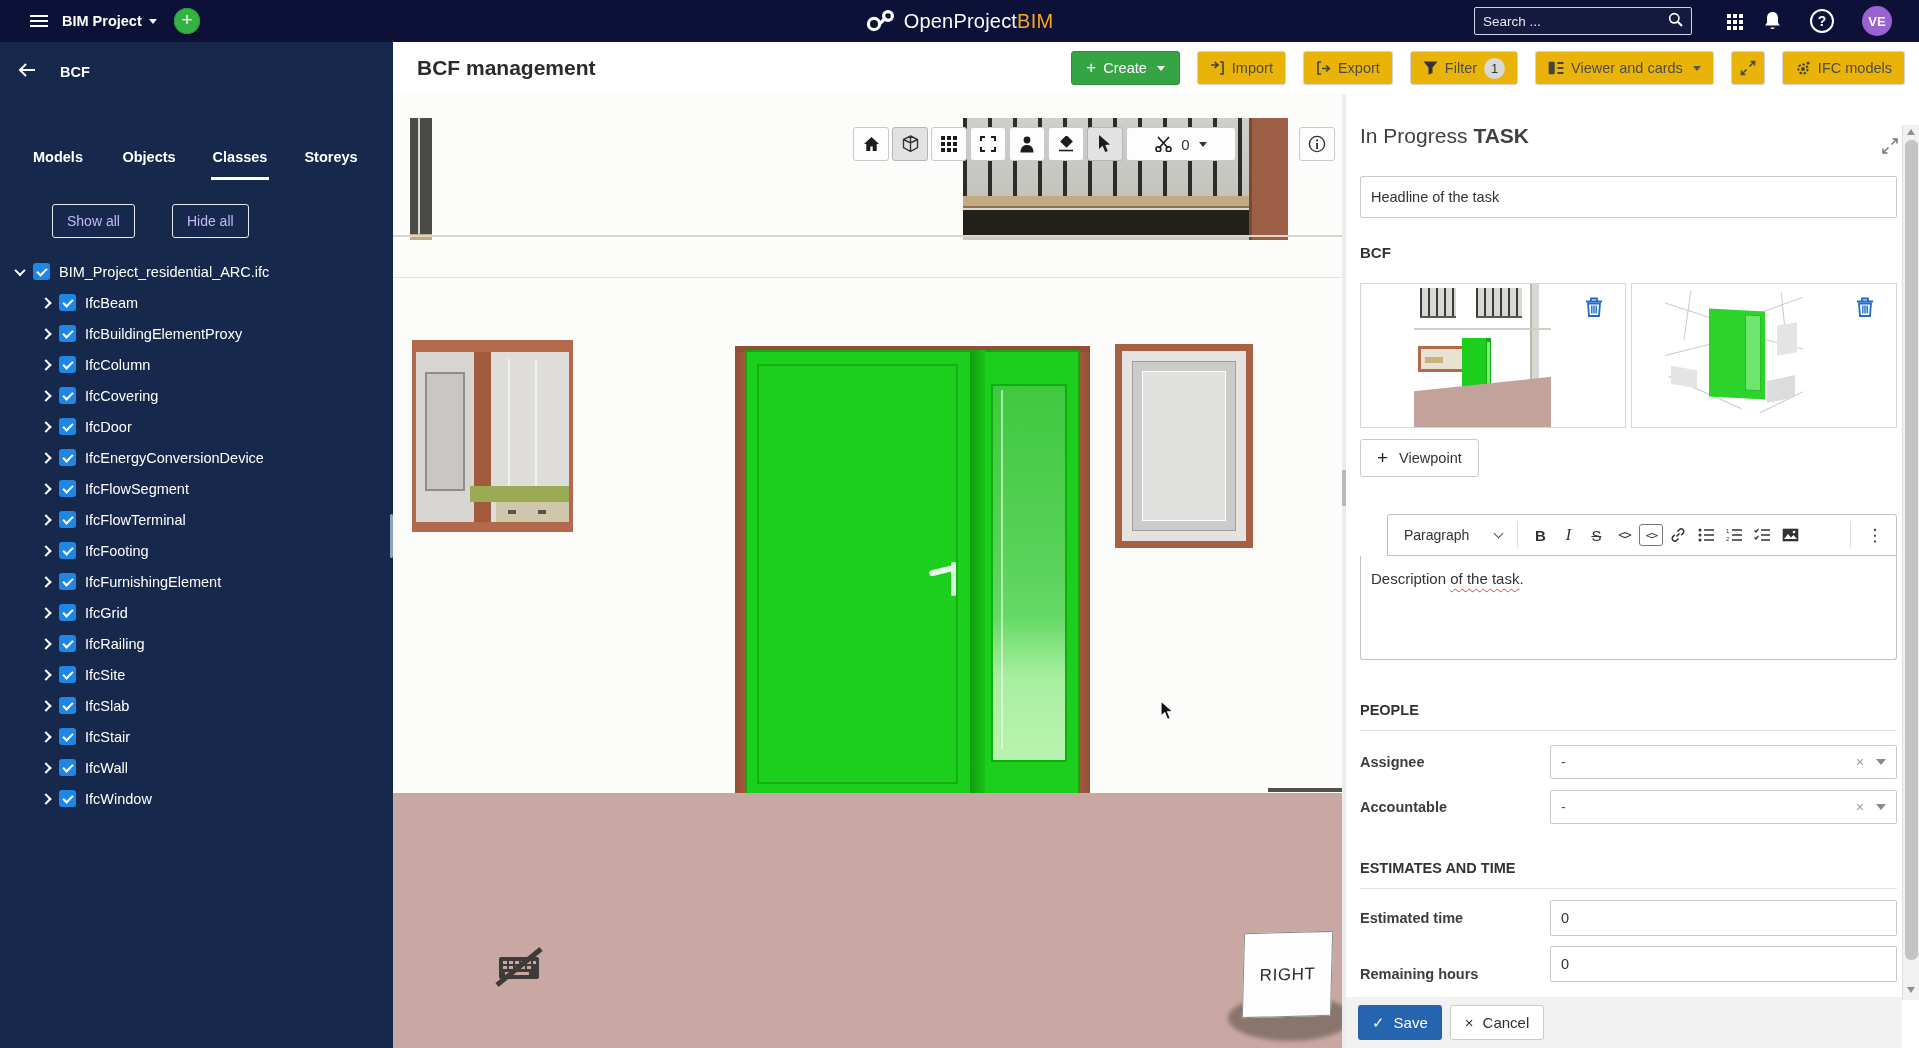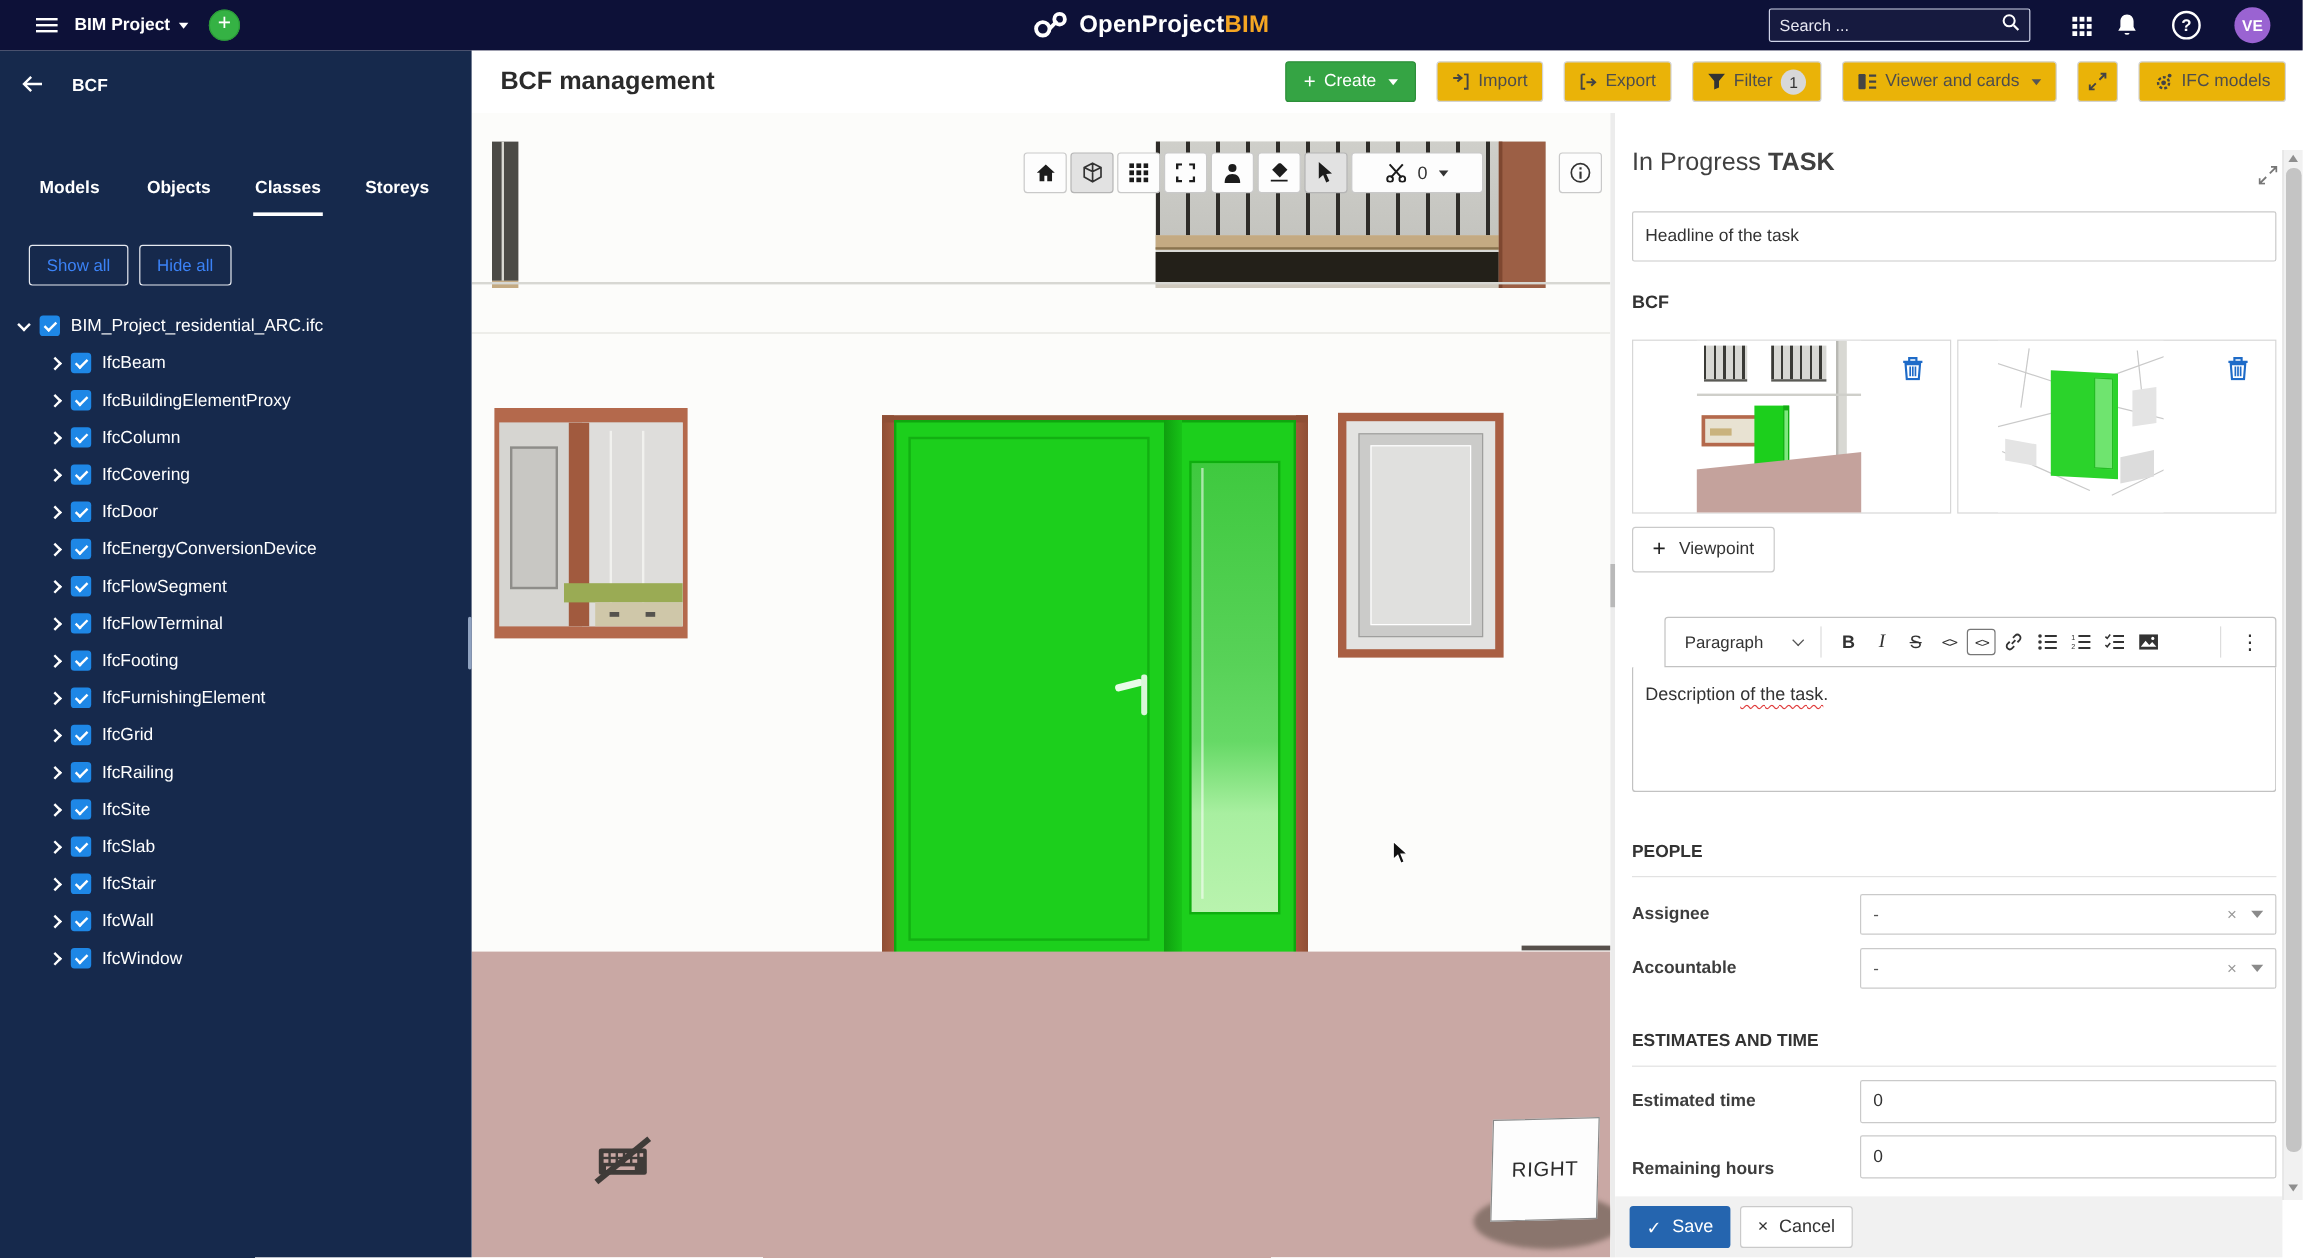--- a/index.html
+++ b/index.html
@@ -6,41 +6,41 @@
   html,body { width:1919px; height:1048px; overflow:hidden; font-family:"Liberation Sans",sans-serif; background:#fff; position:relative; }
 
   
   .top-header { position:absolute; left:0; top:0; width:1919px; height:42px; background:#0d1138; color:#fff; z-index:50; }
   .burger { position:absolute; left:30px; top:15px; width:18px; height:2px; background:#fff; box-shadow:0 5px #fff, 0 10px #fff; cursor:pointer; }
   .proj-menu { position:absolute; left:62px; top:0; height:42px; display:flex; align-items:center; gap:7px; font-size:14.5px; font-weight:700; cursor:pointer; }
   .tri-down { width:0; height:0; border-left:4px solid transparent; border-right:4px solid transparent; border-top:5px solid currentColor; display:inline-block; }
   .plus-btn { position:absolute; left:174px; top:8px; width:26px; height:26px; border-radius:50%; background:#35b244; color:#fff; font-size:19px; line-height:24px; text-align:center; font-weight:400; cursor:pointer; box-shadow:0 0 0 1px #2b9a38 inset; }
   .logo { position:absolute; left:0; right:0; top:0; height:42px; display:flex; align-items:center; justify-content:center; gap:8px; pointer-events:none; }
   .logo-mark { display:flex; }
-  .logo-text { font-size:20px; font-weight:700; letter-spacing:0.2px; }
+  .logo-text { font-size:20px; font-weight:400; letter-spacing:0.2px; }
   .logo-text .suffix { color:#f5a623; }
   .search-wrap { position:absolute; left:1474px; top:7px; width:218px; height:28px; border:1px solid #cfd3e8; border-radius:2px; display:flex; align-items:center; background:rgba(255,255,255,0.04); }
   .search-wrap input { flex:1; background:transparent; border:none; outline:none; color:#fff; font-size:13.5px; padding:0 8px; font-family:inherit; }
   .search-wrap input::placeholder { color:#e8e8f2; opacity:1; }
   .search-ico { margin-right:8px; }
   .apps-icon { position:absolute; left:1727px; top:14px; width:4px; height:4px; background:#fff; box-shadow:6px 0 #fff,12px 0 #fff,0 6px #fff,6px 6px #fff,12px 6px #fff,0 12px #fff,6px 12px #fff,12px 12px #fff; cursor:pointer; }
   .bell-wrap { position:absolute; left:1762px; top:10px; cursor:pointer; }
   .help-circle { position:absolute; left:1810px; top:9px; width:24px; height:24px; border:2px solid #fff; border-radius:50%; color:#fff; font-weight:700; font-size:14px; text-align:center; line-height:20px; cursor:pointer; }
   .avatar { position:absolute; left:1862px; top:6px; width:30px; height:30px; border-radius:50%; background:#9a63d2; color:#fff; font-size:13px; font-weight:700; display:flex; align-items:center; justify-content:center; cursor:pointer; }
 
   
   .sidebar { position:absolute; left:0; top:42px; width:393px; height:1006px; background:#16294c; color:#fff; z-index:40; }
   .side-back { position:absolute; left:0; top:14px; width:100%; height:32px; display:flex; align-items:center; }
   .back-arrow { margin-left:18px; cursor:pointer; }
   .side-back-label { margin-left:24px; font-size:14.5px; font-weight:700; }
   .side-tabs { position:absolute; left:0; top:100px; width:100%; height:36px; display:flex; }
   .side-tab { flex:0 0 auto; padding:0 2px; margin-left:25px; width:66px; text-align:center; font-size:14.5px; font-weight:700; line-height:30px; cursor:pointer; position:relative; }
   .side-tab.active::after { content:""; position:absolute; left:4px; right:4px; bottom:-2px; height:3px; background:#fff; }
   .side-btns { position:absolute; left:24px; top:162px; display:flex; gap:9px; }
-  .side-btn { border:1px solid #e6e9f0; background:transparent; color:#3b82f6; font-size:14px; font-family:inherit; padding:8px 14px; border-radius:3px; cursor:pointer; }
+  .side-btn { border:1px solid #e6e9f0; background:transparent; color:#c4b5fd; font-size:14px; font-family:inherit; padding:8px 14px; border-radius:3px; cursor:pointer;margin-left:28px; }
   .tree { position:absolute; left:0; top:172px; width:100%; }
   .trow { height:31px; display:flex; align-items:center; gap:9px; padding-left:16px; cursor:pointer; }
   .trow.child { padding-left:42px; }
   .chev { width:8px; height:8px; border-right:2px solid #fff; border-bottom:2px solid #fff; display:inline-block; flex:0 0 auto; }
   .chev.down { transform:rotate(45deg) translate(-1px,-1px); }
   .chev.right { transform:rotate(-45deg); }
   .cb { width:17px; height:17px; background:#1e87e6; border-radius:3px; position:relative; flex:0 0 auto; }
   .cb::after { content:""; position:absolute; left:5.5px; top:2.5px; width:4px; height:8px; border:solid #fff; border-width:0 2px 2px 0; transform:rotate(45deg); }
   .tlabel { font-size:14.5px; white-space:nowrap; }
   .side-scroll { position:absolute; right:0px; top:472px; width:3px; height:44px; background:#8fa2c0; border-radius:2px; }

